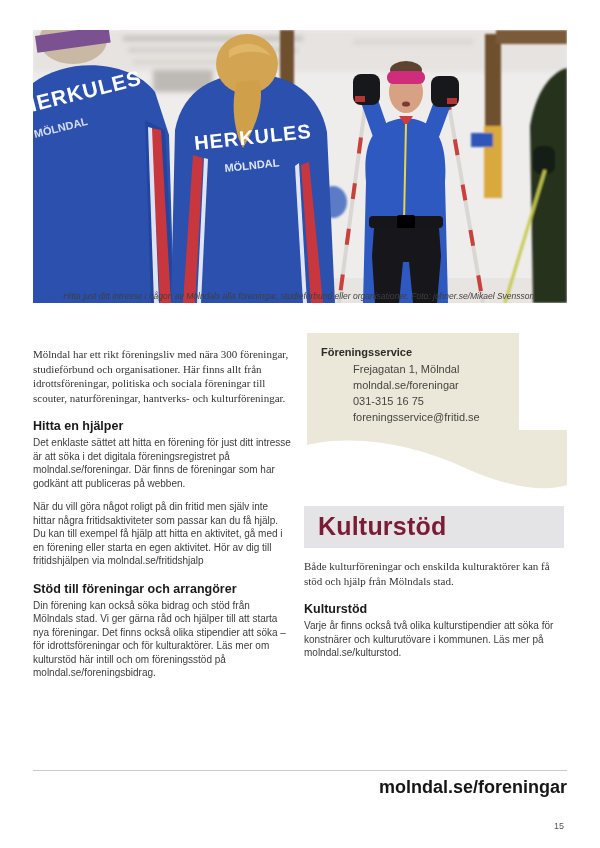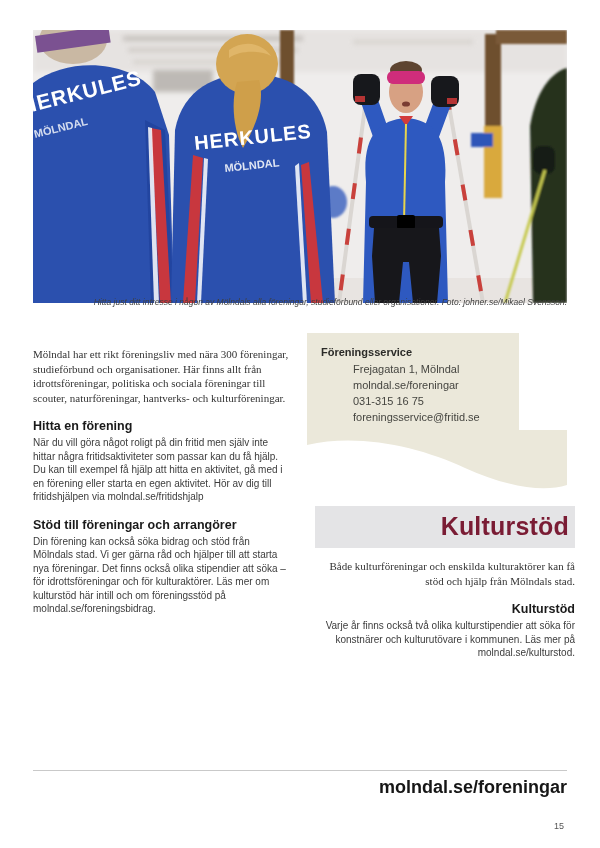--- a/index.html
+++ b/index.html
@@ -2,25 +2,25 @@
 <html><head>
 <meta charset="utf-8">
 <style>
   html,body{margin:0;padding:0;background:#ffffff;}
   .page{position:relative;width:600px;height:848px;background:#ffffff;overflow:hidden;
         font-family:"Liberation Sans",sans-serif;color:#333;}
   
   .photo{position:absolute;left:33px;top:30px;width:534px;height:273px;overflow:hidden;background:#eeeceb;}
   .photo svg{display:block;}
   svg text.jersey{font-family:"Liberation Sans",sans-serif;font-weight:bold;fill:#ffffff;}
-  .caption{position:absolute;left:33px;top:297px;width:534px;text-align:right;
+  .caption{position:absolute;left:33px;top:291px;width:534px;text-align:center;
            font-style:italic;font-size:8.5px;color:#3f3f3f;}
   
   .left-col{position:absolute;left:33px;top:336px;width:259px;}
-  .right-col{position:absolute;left:315px;top:506px;width:260px;text-align:right;}
+  .right-col{position:absolute;left:304px;top:506px;width:260px;}
   .title-box{background:#e4e4e6;padding:7px 6px 9px 14px;}
   .title-box h1{margin:0;font-size:25px;line-height:1.05;font-weight:bold;color:#7a1c34;letter-spacing:.2px;}
   .intro{margin:11px 0 0 0;font-size:11px;line-height:14.5px;color:#333;font-family:Liberation Serif, serif;}
   .sec-head{margin:14px 0 3px 0;font-size:12.5px;font-weight:bold;color:#1a1a1a;}
   .body-text{margin:0 0 0 0;font-size:10px;line-height:13.5px;color:#3c3c3c;}
   .body-text + .body-text{margin-top:10px;}
   
   .info-box{position:absolute;left:307px;top:333px;width:212px;}
   .info-solid{background:#ebe8da;padding:13px 10px 0 14px;height:84px;}
   .info-wave{display:block;}
@@ -122,21 +122,22 @@
         <line x1="512" y1="140" x2="472" y2="273" stroke="#c6c94f" stroke-width="3"></line>
       </g>
     </svg>
   </div>
 
   <div class="caption">Hitta just ditt intresse i någon av Mölndals alla föreningar, studieförbund eller organisationer. Foto: johner.se/Mikael Svensson.</div>
 
   <div class="left-col">
     <p class="intro">Mölndal har ett rikt föreningsliv med nära 300 föreningar, studieförbund och organisationer. Här finns allt från idrottsföreningar, politiska och sociala föreningar till scouter, naturföreningar, hantverks- och kulturföreningar.</p>
 
-    <h3 class="sec-head">Hitta en förening</h3>
+    <h3 class="sec-head">Hitta en hjälper</h3>
+    <p class="body-text">Det enklaste sättet att hitta en förening för just ditt intresse är att söka i det digitala föreningsregistret på molndal.se/foreningar. Där finns de föreningar som har godkänt att publiceras på webben.</p>
 
     <p class="body-text">När du vill göra något roligt på din fritid men själv inte hittar några fritidsaktiviteter som passar kan du få hjälp. Du kan till exempel få hjälp att hitta en aktivitet, gå med i en förening eller starta en egen aktivitet. Hör av dig till fritidshjälpen via molndal.se/fritidshjalp</p>
 
     <h3 class="sec-head">Stöd till föreningar och arrangörer</h3>
     <p class="body-text">Din förening kan också söka bidrag och stöd från Mölndals stad. Vi ger gärna råd och hjälper till att starta nya föreningar.  Det finns också olika stipendier att söka – för idrottsföreningar och för kulturaktörer. Läs mer om kulturstöd här intill och om föreningsstöd på molndal.se/foreningsbidrag.</p>
   </div>
 
   <div class="info-box">
     <div class="info-solid">
       <p class="info-title">Föreningsservice</p>

